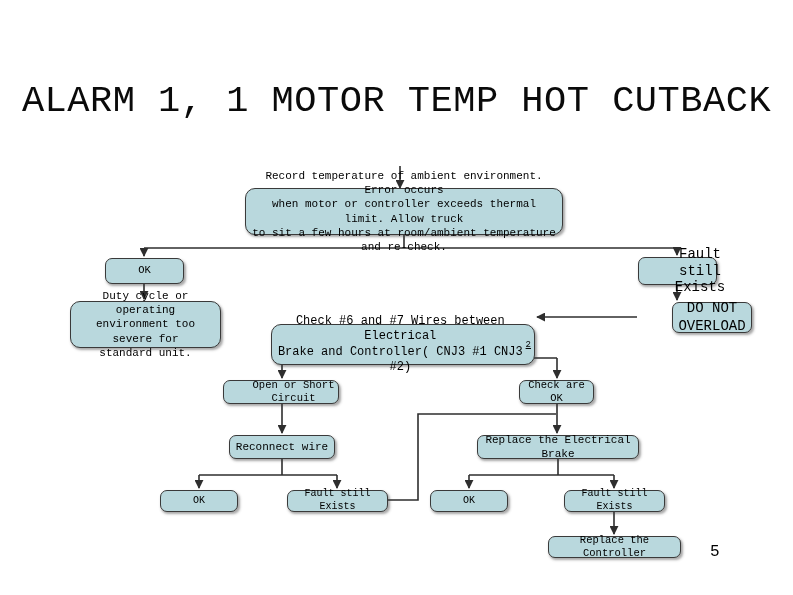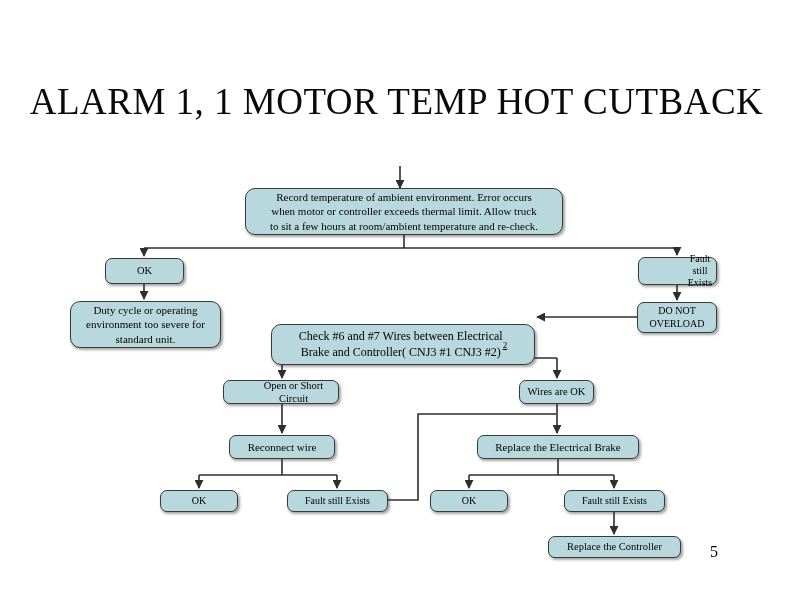--- a/index.html
+++ b/index.html
@@ -1,20 +1,20 @@
 <!DOCTYPE html>
 <html style="--node-fill: #b9d8dd; --node-border: #3a3a3a; --connector: #2e2e2e;"><head>
 <meta charset="utf-8">
 <style>
   html, body { margin: 0; padding: 0; background: #ffffff; }
   #slide {
     position: relative;
     width: 793px; height: 595px;
     background: #ffffff;
-    font-family: Liberation Serif, serif;
+    font-family: Liberation Mono, monospace;
     color: #000;
     overflow: hidden;
   }
   #title {
     position: absolute;
     left: 0; top: 80px; width: 100%;
     text-align: center;
     font-size: 37px;
     letter-spacing: 0.5px;
     color: #0a0a0a;
@@ -103,36 +103,36 @@
     <path class="conn" d="M614,512 V534" marker-end="url(#ah)"></path>
   </svg>
 
 
   <div class="node r10" style="left:245px; top:188px; width:318px; height:47px; font-size:11px;">Record temperature of ambient environment. Error occurs
 when motor or controller exceeds thermal limit. Allow truck
 to sit a few hours at room/ambient temperature and re-check.</div>
 
   <div class="node r7" style="left:105px; top:258px; width:79px; height:26px; font-size:10.5px;">OK</div>
 
-  <div class="node r7" style="left:638px; top:257px; width:79px; height:28px; font-size:10px; line-height:1.2;padding-left:48px;">Fault still
+  <div class="node r7" style="left:638px; top:257px; width:79px; height:28px; font-size:14px; line-height:1.2;padding-left:48px;">Fault still
 Exists</div>
 
   <div class="node r10" style="left:70px; top:301px; width:151px; height:47px; font-size:11px;">Duty cycle or operating
 environment too severe for
 standard unit.</div>
 
   <div class="node r10" style="left:271px; top:293px; width:264px; height:41px; font-size:12px;margin-top:31px;"><span>Check #6 and #7 Wires between Electrical
 Brake and Controller( CNJ3 #1 CNJ3 #2) </span><sup class="footnote">2</sup></div>
 
-  <div class="node r7" style="left:637px; top:302px; width:80px; height:31px; font-size:10px; line-height:1.25;">DO NOT
+  <div class="node r7" style="left:672px; top:302px; width:80px; height:31px; font-size:14px; line-height:1.25;">DO NOT
 OVERLOAD</div>
 
   <div class="node r7" style="left:223px; top:380px; width:116px; height:24px; font-size:10.5px;padding-left:28px;">Open or Short Circuit</div>
 
-  <div class="node r7" style="left:519px; top:380px; width:75px; height:24px; font-size:10.5px;">Wires are OK</div>
+  <div class="node r7" style="left:519px; top:380px; width:75px; height:24px; font-size:10.5px;">Check are OK</div>
 
   <div class="node r7" style="left:477px; top:435px; width:162px; height:24px; font-size:11px;">Replace the Electrical Brake</div>
 
   <div class="node r7" style="left:229px; top:435px; width:106px; height:24px; font-size:11px;">Reconnect wire</div>
 
   <div class="node r7" style="left:160px; top:490px; width:78px; height:22px; font-size:10px;">OK</div>
 
   <div class="node r7" style="left:287px; top:490px; width:101px; height:22px; font-size:10px;">Fault still Exists</div>
 
   <div class="node r7" style="left:430px; top:490px; width:78px; height:22px; font-size:10px;">OK</div>

